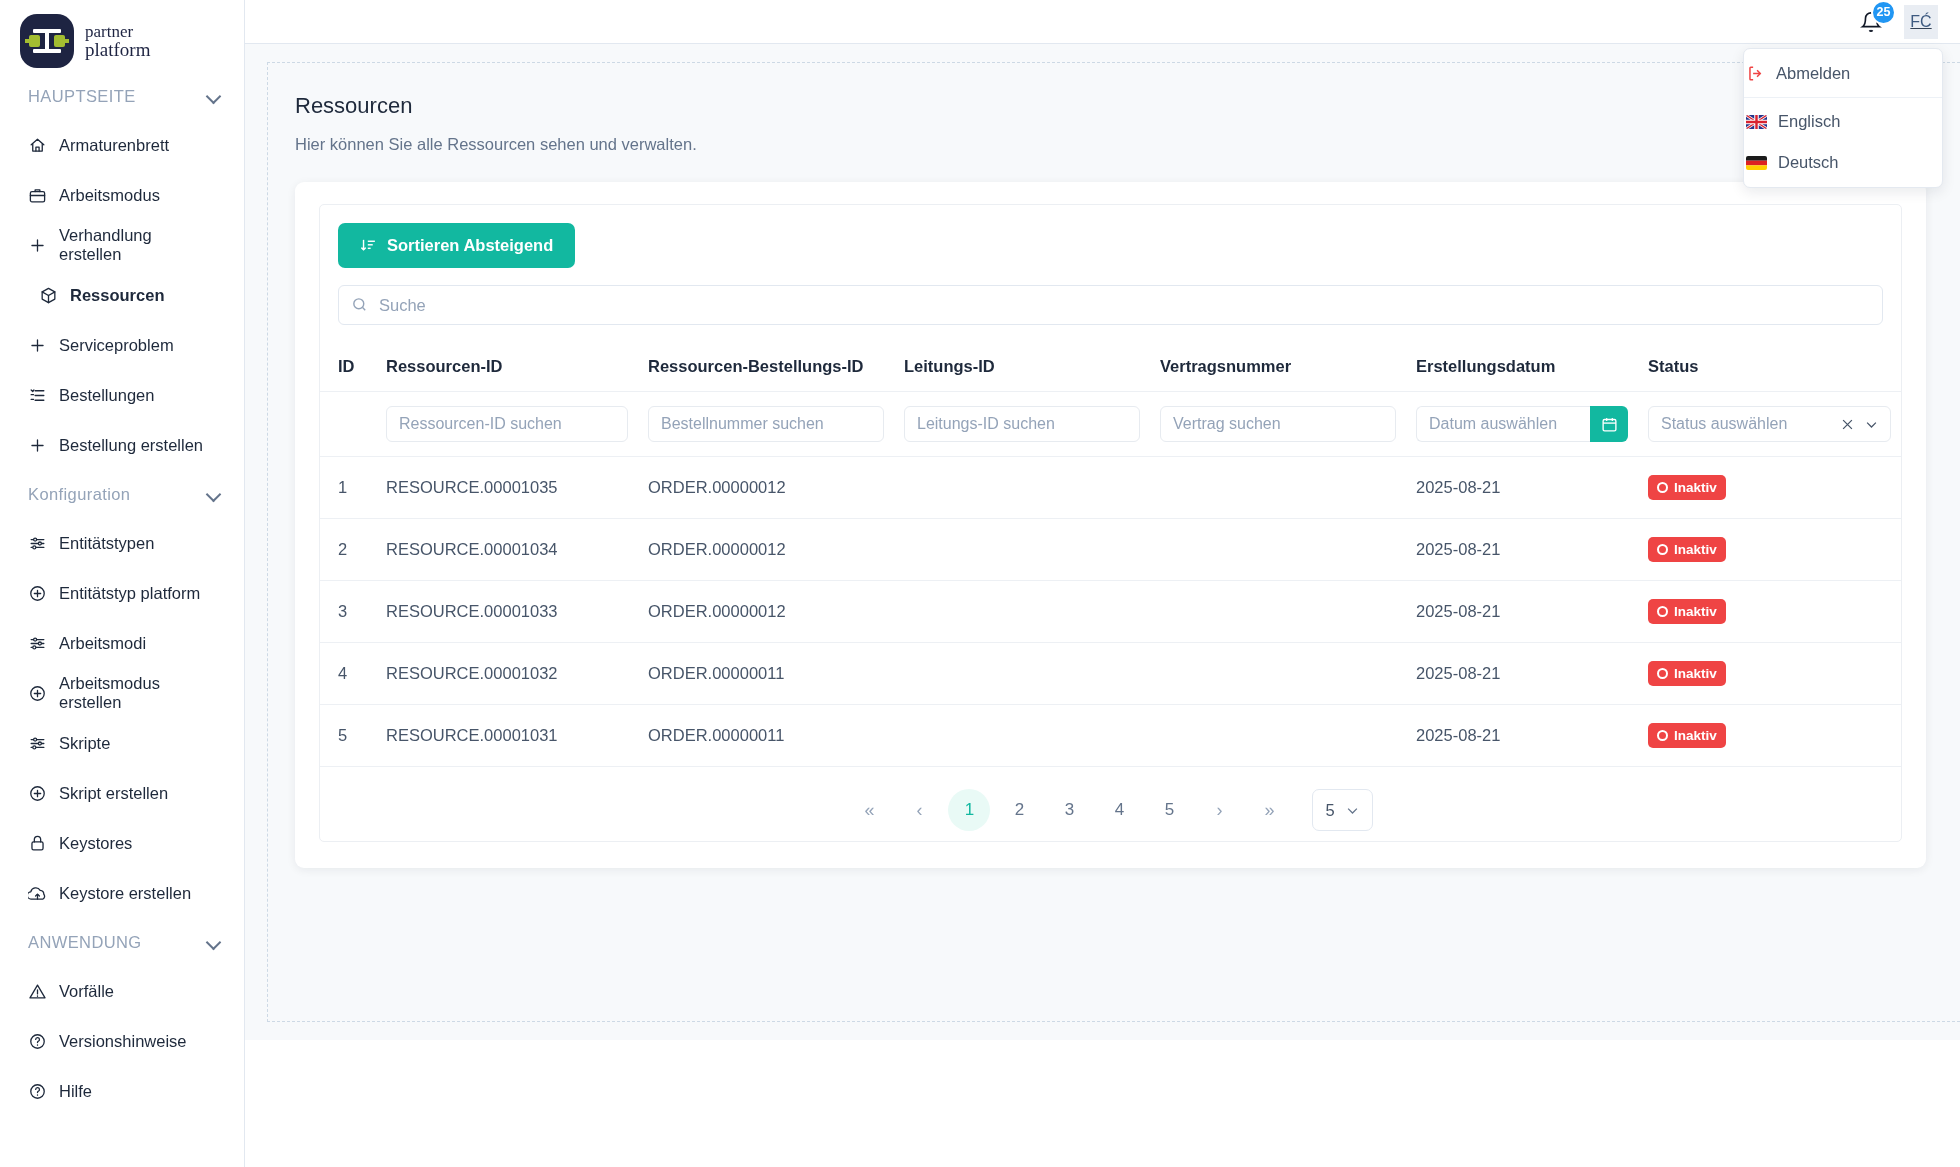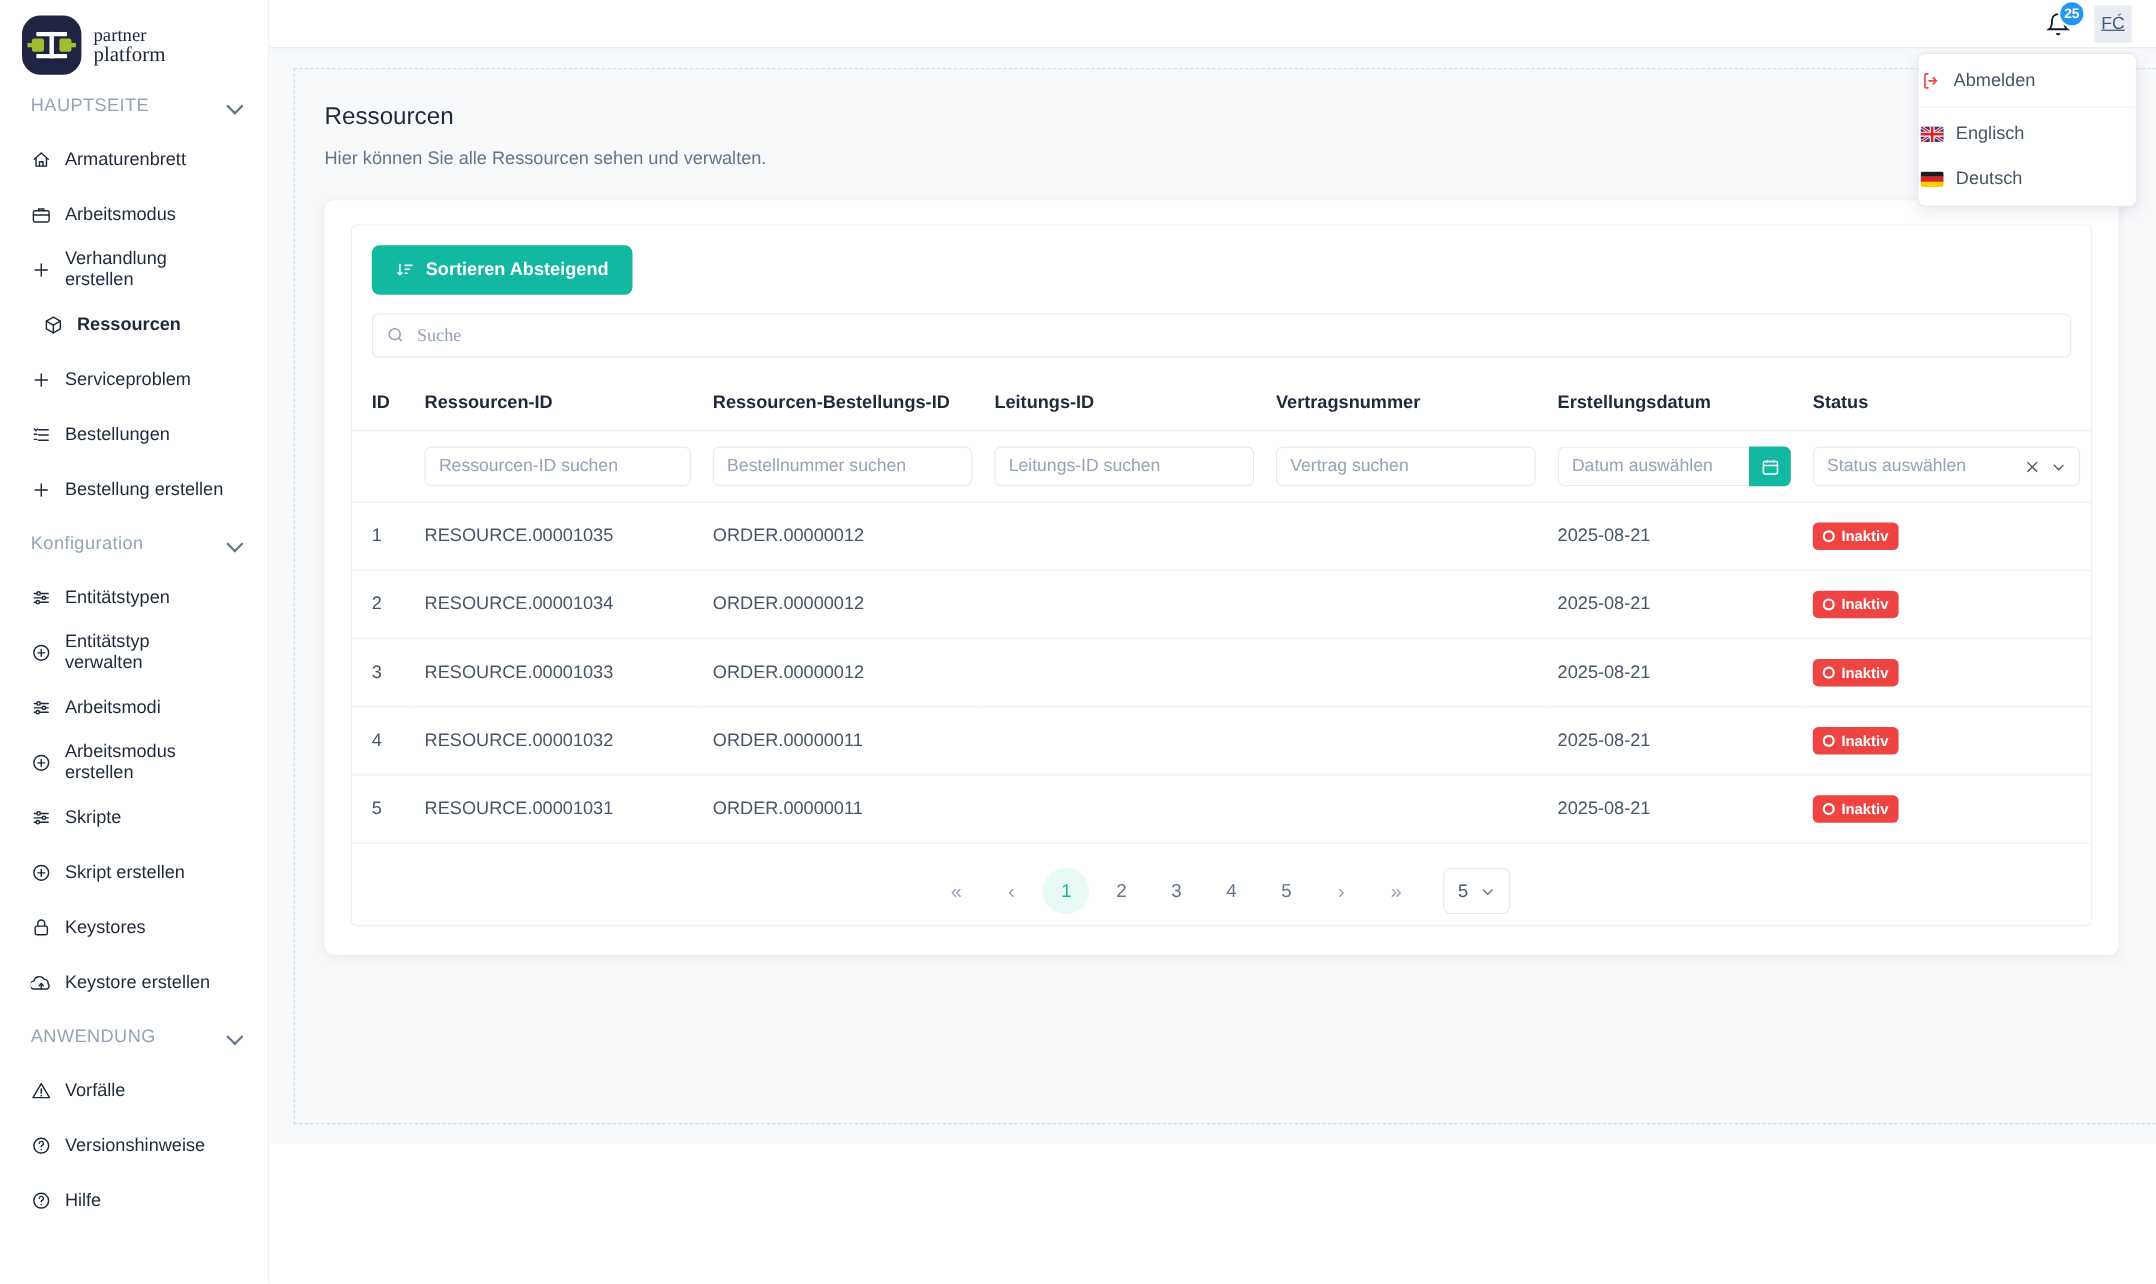--- a/index.html
+++ b/index.html
@@ -115,21 +115,21 @@
   .btn-sort {
     display: inline-flex; align-items: center; gap: 10px;
     background: #12b8a0; color: #fff; border: 0; border-radius: 7px;
     padding: 13px 22px; font-size: 16.5px; font-weight: 700; cursor: pointer;
     font-family: "Liberation Sans", sans-serif;
   }
   .search-wrap { position: relative; margin: 17px 18px 0 18px; }
   .search-input {
     width: 100%; height: 40px; border: 1px solid #e2e8f0; border-radius: 6px;
     padding: 0 14px 0 40px; font-size: 16.5px; color: #0f766e;
-    font-family: Liberation Serif, serif; background: #fff;
+    font-family: Liberation Sans, sans-serif; background: #fff;
   }
   .search-input::placeholder { color: #94a3b8; }
   .search-ico { position: absolute; left: 13px; top: 11px; }
 
   table { width: 100%; border-collapse: collapse; margin-top: 32px; table-layout: fixed; }
   th {
     text-align: left; font-size: 16.5px; font-weight: 700; color: #1e293b;
     padding: 0 10px 15px 10px; border-bottom: 1px solid #edf0f4;
   }
   .col-id { width: 56px; padding-left: 18px !important; }
@@ -294,21 +294,21 @@
           </span>
           <span class="lbl">Entitätstypen</span>
         </div>
         <div class="nav-item">
           <span class="ico">
             <svg width="19" height="19" viewBox="0 0 24 24" fill="none" stroke="#1e293b" stroke-width="1.65" stroke-linecap="round" stroke-linejoin="round">
               <circle cx="12" cy="12" r="8.5"></circle>
               <path d="M12 8v8M8 12h8"></path>
             </svg>
           </span>
-          <span class="lbl">Entitätstyp verwalten</span>
+          <span class="lbl">Entitätstyp platform</span>
         </div>
         <div class="nav-item">
           <span class="ico">
             <svg width="19" height="19" viewBox="0 0 24 24" fill="none" stroke="#1e293b" stroke-width="1.65" stroke-linecap="round" stroke-linejoin="round">
               <path d="M4 7h16M4 12h16M4 17h16"></path>
               <circle cx="9" cy="7" r="1.9" fill="#fff"></circle>
               <circle cx="15" cy="12" r="1.9" fill="#fff"></circle>
               <circle cx="8" cy="17" r="1.9" fill="#fff"></circle>
             </svg>
           </span>

